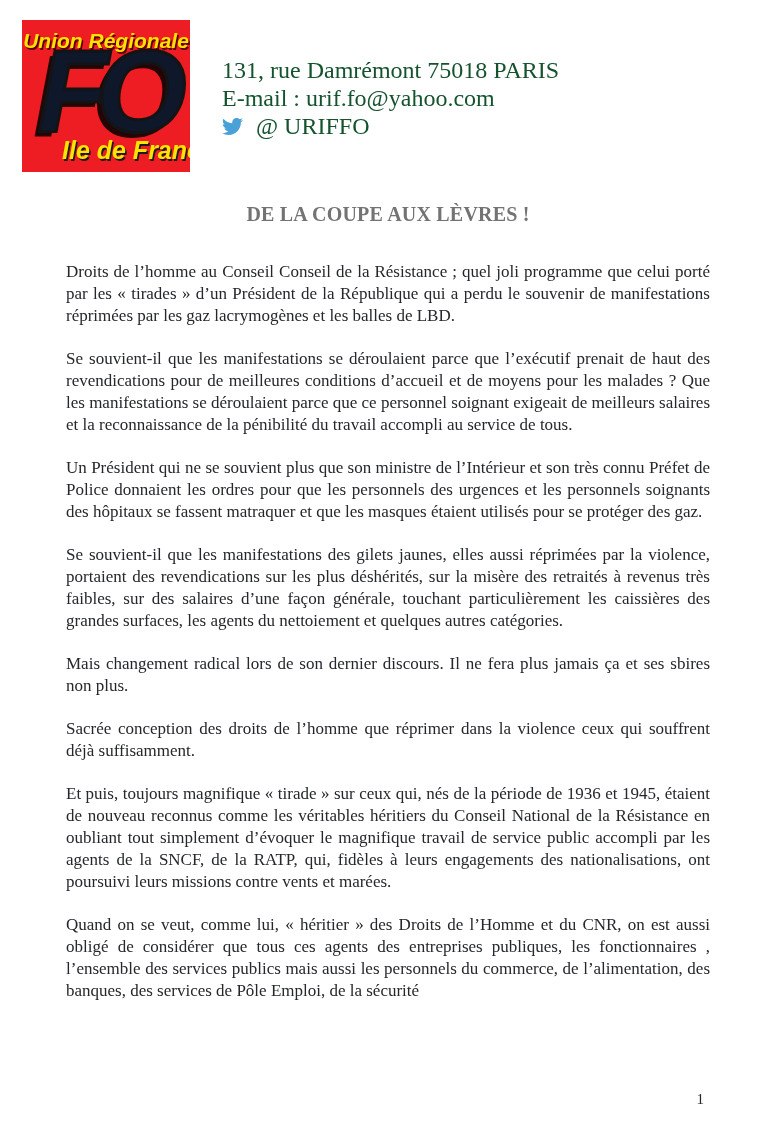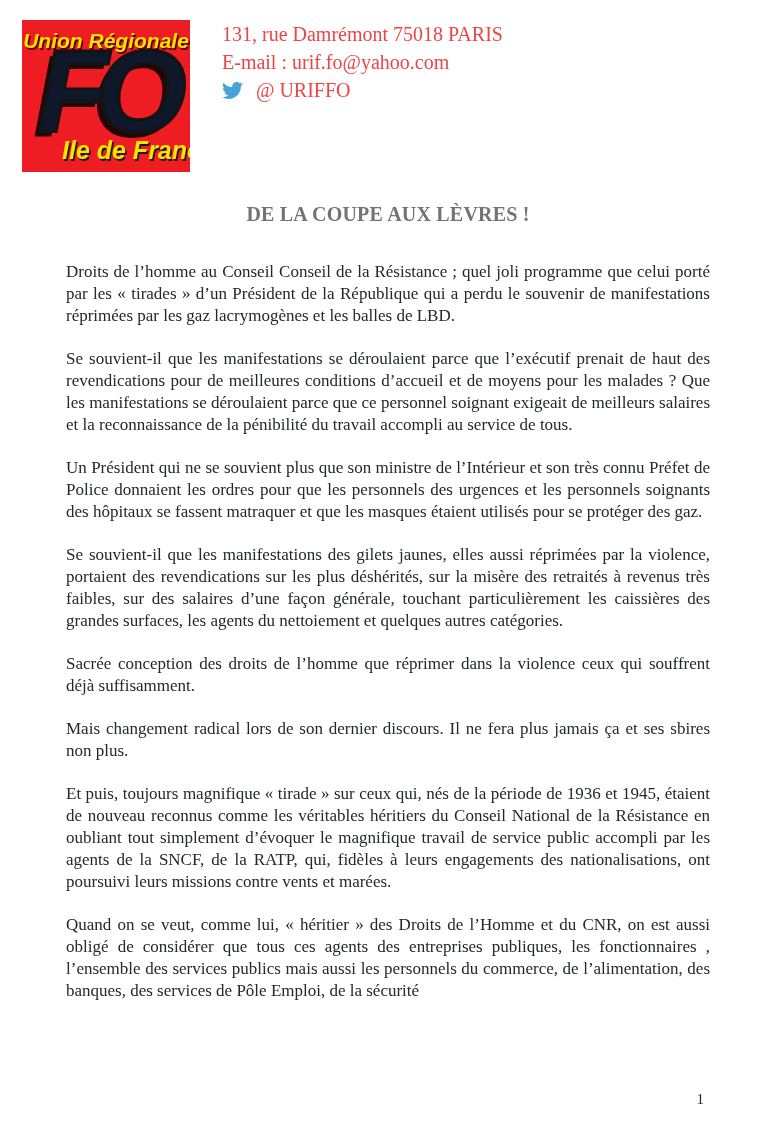--- a/index.html
+++ b/index.html
@@ -64,23 +64,24 @@
     font-weight: bold;
     font-size: 25px;
     color: #ffe300;
     text-shadow: 1.5px 1.5px 0 #1a1a1a;
     white-space: nowrap;
     margin-left: 40px;
   }
 
   .contact {
     margin-left: 32px;
-    font-size: 20px;
+    margin-top: 36px;
+    font-size: 24px;
     line-height: 28px;
-    color: #ef4444;
+    color: #14532d;
   }
   .twitter-line {
     display: flex;
     align-items: center;
     gap: 13px;
   }
   .twitter-icon {
     display: inline-flex;
     width: 21px; height: 21px;
     color: #4aa1d8;
@@ -147,21 +148,21 @@
     </div>
   </div>
 
   <h1 class="doc-title">DE LA COUPE AUX LÈVRES !</h1>
 
   <main class="body-text">
     <p>Droits de l’homme au Conseil Conseil de la Résistance ; quel joli programme que celui porté par les « tirades » d’un Président de la République qui a perdu le souvenir de manifestations réprimées par les gaz lacrymogènes et les balles de LBD.</p>
     <p>Se souvient-il que les manifestations se déroulaient parce que l’exécutif prenait de haut des revendications pour de meilleures conditions d’accueil et de moyens pour les malades ? Que les manifestations se déroulaient parce que ce personnel soignant exigeait de meilleurs salaires et la reconnaissance de la pénibilité du travail accompli au service de tous.</p>
     <p>Un Président qui ne se souvient plus que son ministre de l’Intérieur et son très connu Préfet de Police donnaient les ordres pour que les personnels des urgences et les personnels soignants des hôpitaux se fassent matraquer et que les masques étaient utilisés pour se protéger des gaz.</p>
     <p>Se souvient-il que les manifestations des gilets jaunes, elles aussi réprimées par la violence, portaient des revendications sur les plus déshérités, sur la misère des retraités à revenus très faibles, sur des salaires d’une façon générale, touchant particulièrement les caissières des grandes surfaces, les agents du nettoiement et quelques autres catégories.</p>
+    <p>Mais changement radical lors de son dernier discours. Il ne fera plus jamais ça et ses sbires non plus.</p>
     <p>Sacrée conception des droits de l’homme que réprimer dans la violence ceux qui souffrent déjà suffisamment.</p>
-    <p>Mais changement radical lors de son dernier discours. Il ne fera plus jamais ça et ses sbires non plus.</p>
     <p>Et puis, toujours magnifique « tirade » sur ceux qui, nés de la période de 1936 et 1945, étaient de nouveau reconnus comme les véritables héritiers du Conseil National de la Résistance en oubliant tout simplement d’évoquer le magnifique travail de service public accompli par les agents de la SNCF, de la RATP, qui, fidèles à leurs engagements des nationalisations, ont poursuivi leurs missions contre vents et marées.</p>
     <p>Quand on se veut, comme lui, « héritier » des Droits de l’Homme et du CNR, on est aussi obligé de considérer que tous ces agents des entreprises publiques, les fonctionnaires , l’ensemble des services publics mais aussi les personnels du commerce, de l’alimentation, des banques, des services de Pôle Emploi, de la sécurité</p>
   </main>
 
   <div class="page-number">1</div>
 
 </div>
 
 </body></html>

